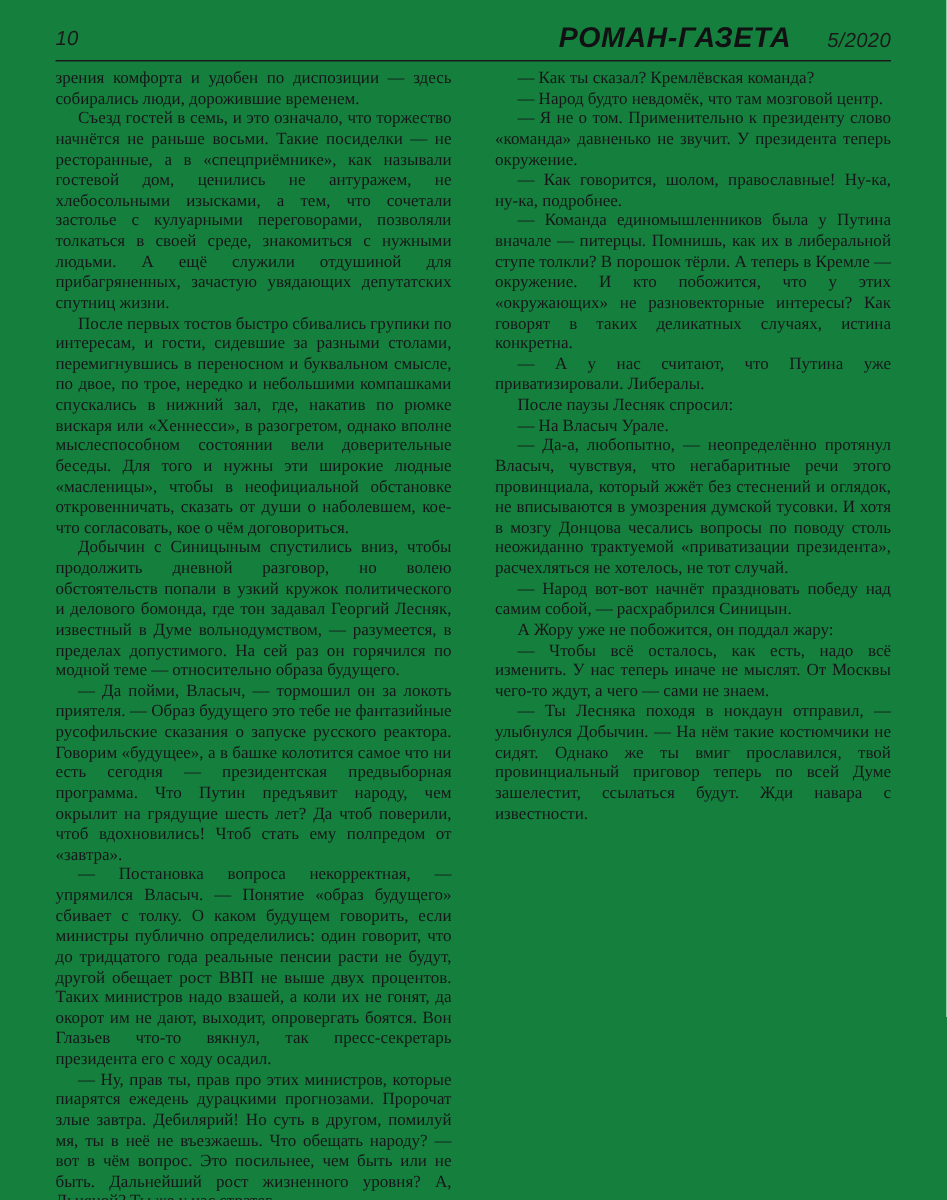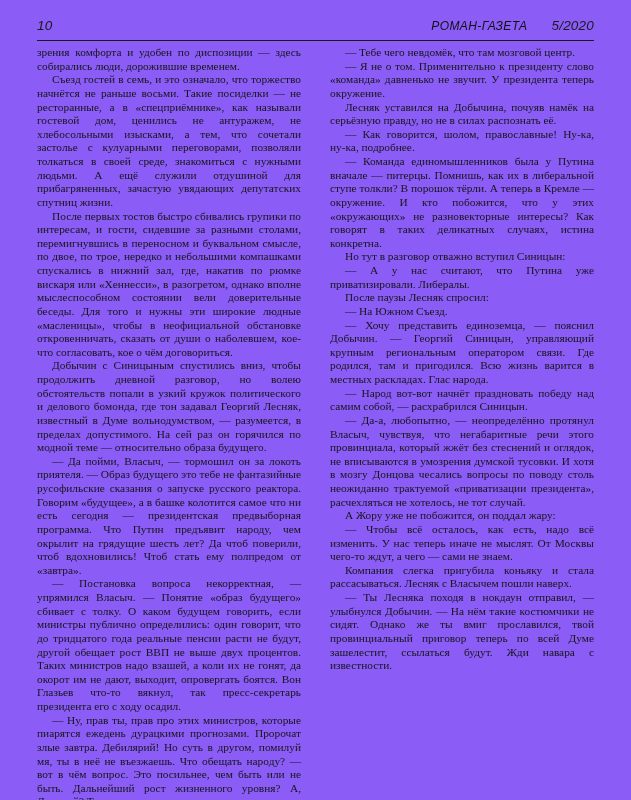--- a/index.html
+++ b/index.html
@@ -6,21 +6,21 @@
   html, body {
     margin: 0;
     padding: 0;
     background: #ffffff;
   }
 
   .page {
     position: relative;
     width: 631px;
     height: 800px;
-    background: #8b5cf6;
+    background: #15803d;
     box-sizing: border-box;
     overflow: hidden;
     font-family: "Liberation Serif", "DejaVu Serif", serif;
     color: #16161a;
     -webkit-font-smoothing: none;
   }
 
   
   .running-head {
     position: absolute;
@@ -45,22 +45,22 @@
 
   .head-right {
     display: flex;
     align-items: baseline;
     gap: 24px;
   }
 
   .journal-title {
     font-family: "Liberation Sans", "DejaVu Sans", sans-serif;
     font-style: italic;
-    font-weight: normal;
-    font-size: 12px;
+    font-weight: bold;
+    font-size: 19px;
     line-height: 15px;
     letter-spacing: 0.4px;
     color: #111114;
   }
 
   .issue {
     font-family: "Liberation Sans", "DejaVu Sans", sans-serif;
     font-style: italic;
     font-size: 13.5px;
     line-height: 15px;
@@ -120,32 +120,29 @@
     <div class="column" id="col-left">
         <p class="cont">зрения комфорта и удобен по диспозиции — здесь собирались люди, дорожившие временем.</p>
         <p>Съезд гостей в семь, и это означало, что торжество начнётся не раньше восьми. Такие посиделки — не ресторанные, а в «спецприёмнике», как называли гостевой дом, ценились не антуражем, не хлебосольными изысками, а тем, что сочетали застолье с кулуарными переговорами, позволяли толкаться в своей среде, знакомиться с нужными людьми. А ещё служили отдушиной для прибагряненных, зачастую увядающих депутатских спутниц жизни.</p>
         <p>После первых тостов быстро сбивались групики по интересам, и гости, сидевшие за разными столами, перемигнувшись в переносном и буквальном смысле, по двое, по трое, нередко и небольшими компашками спускались в нижний зал, где, накатив по рюмке вискаря или «Хеннесси», в разогретом, однако вполне мыслеспособном состоянии вели доверительные беседы. Для того и нужны эти широкие людные «масленицы», чтобы в неофициальной обстановке откровенничать, сказать от души о наболевшем, кое-что согласовать, кое о чём договориться.</p>
         <p>Добычин с Синицыным спустились вниз, чтобы продолжить дневной разговор, но волею обстоятельств попали в узкий кружок политического и делового бомонда, где тон задавал Георгий Лесняк, известный в Думе вольнодумством, — разумеется, в пределах допустимого. На сей раз он горячился по модной теме — относительно образа будущего.</p>
         <p class="dlg">— Да пойми, Власыч, — тормошил он за локоть приятеля. — Образ будущего это тебе не фантазийные русофильские сказания о запуске русского реактора. Говорим «будущее», а в башке колотится самое что ни есть сегодня — президентская предвыборная программа. Что Путин предъявит народу, чем окрылит на грядущие шесть лет? Да чтоб поверили, чтоб вдохновились! Чтоб стать ему полпредом от «завтра».</p>
         <p class="dlg">— Постановка вопроса некорректная, — упрямился Власыч. — Понятие «образ будущего» сбивает с толку. О каком будущем говорить, если министры публично определились: один говорит, что до тридцатого года реальные пенсии расти не будут, другой обещает рост ВВП не выше двух процентов. Таких министров надо взашей, а коли их не гонят, да окорот им не дают, выходит, опровергать боятся. Вон Глазьев что-то вякнул, так пресс-секретарь президента его с ходу осадил.</p>
         <p class="dlg">— Ну, прав ты, прав про этих министров, которые пиарятся ежедень дурацкими прогнозами. Пророчат злые завтра. Дебилярий! Но суть в другом, помилуй мя, ты в неё не въезжаешь. Что обещать народу? — вот в чём вопрос. Это посильнее, чем быть или не быть. Дальнейший рост жизненного уровня? А, Льняной? Ты же у нас стратег.</p>
       </div>
     <div class="column" id="col-right">
-        <p class="dlg">— Тебе чего невдомёк, что там мозговой центр.</p>
+        <p class="dlg">— Как ты сказал? Кремлёвская команда?</p>
+        <p class="dlg">— Народ будто невдомёк, что там мозговой центр.</p>
         <p class="dlg">— Я не о том. Применительно к президенту слово «команда» давненько не звучит. У президента теперь окружение.</p>
-        <p>Лесняк уставился на Добычина, почуяв намёк на серьёзную правду, но не в силах распознать её.</p>
         <p class="dlg">— Как говорится, шолом, православные! Ну-ка, ну-ка, подробнее.</p>
         <p class="dlg">— Команда единомышленников была у Путина вначале — питерцы. Помнишь, как их в либеральной ступе толкли? В порошок тёрли. А теперь в Кремле — окружение. И кто побожится, что у этих «окружающих» не разновекторные интересы? Как говорят в таких деликатных случаях, истина конкретна.</p>
-        <p>Но тут в разговор отважно вступил Синицын:</p>
         <p class="dlg">— А у нас считают, что Путина уже приватизировали. Либералы.</p>
         <p>После паузы Лесняк спросил:</p>
-        <p class="dlg">— На Южном Съезд.</p>
-        <p class="dlg">— Хочу представить единоземца, — пояснил Добычин. — Георгий Синицын, управляющий крупным региональным оператором связи. Где родился, там и пригодился. Всю жизнь варится в местных раскладах. Глас народа.</p>
+        <p class="dlg">— На Власыч Урале.</p>
+        <p class="dlg">— Да-а, любопытно, — неопределённо протянул Власыч, чувствуя, что негабаритные речи этого провинциала, который жжёт без стеснений и оглядок, не вписываются в умозрения думской тусовки. И хотя в мозгу Донцова чесались вопросы по поводу столь неожиданно трактуемой «приватизации президента», расчехляться не хотелось, не тот случай.</p>
         <p class="dlg">— Народ вот-вот начнёт праздновать победу над самим собой, — расхрабрился Синицын.</p>
-        <p class="dlg">— Да-а, любопытно, — неопределённо протянул Власыч, чувствуя, что негабаритные речи этого провинциала, который жжёт без стеснений и оглядок, не вписываются в умозрения думской тусовки. И хотя в мозгу Донцова чесались вопросы по поводу столь неожиданно трактуемой «приватизации президента», расчехляться не хотелось, не тот случай.</p>
         <p>А Жору уже не побожится, он поддал жару:</p>
         <p class="dlg">— Чтобы всё осталось, как есть, надо всё изменить. У нас теперь иначе не мыслят. От Москвы чего-то ждут, а чего — сами не знаем.</p>
-        <p>Компания слегка пригубила коньяку и стала рассасываться. Лесняк с Власычем пошли наверх.</p>
         <p class="dlg">— Ты Лесняка походя в нокдаун отправил, — улыбнулся Добычин. — На нём такие костюмчики не сидят. Однако же ты вмиг прославился, твой провинциальный приговор теперь по всей Думе зашелестит, ссылаться будут. Жди навара с известности.</p>
       </div>
   </div>
 
 </div>
 
 </body></html>

